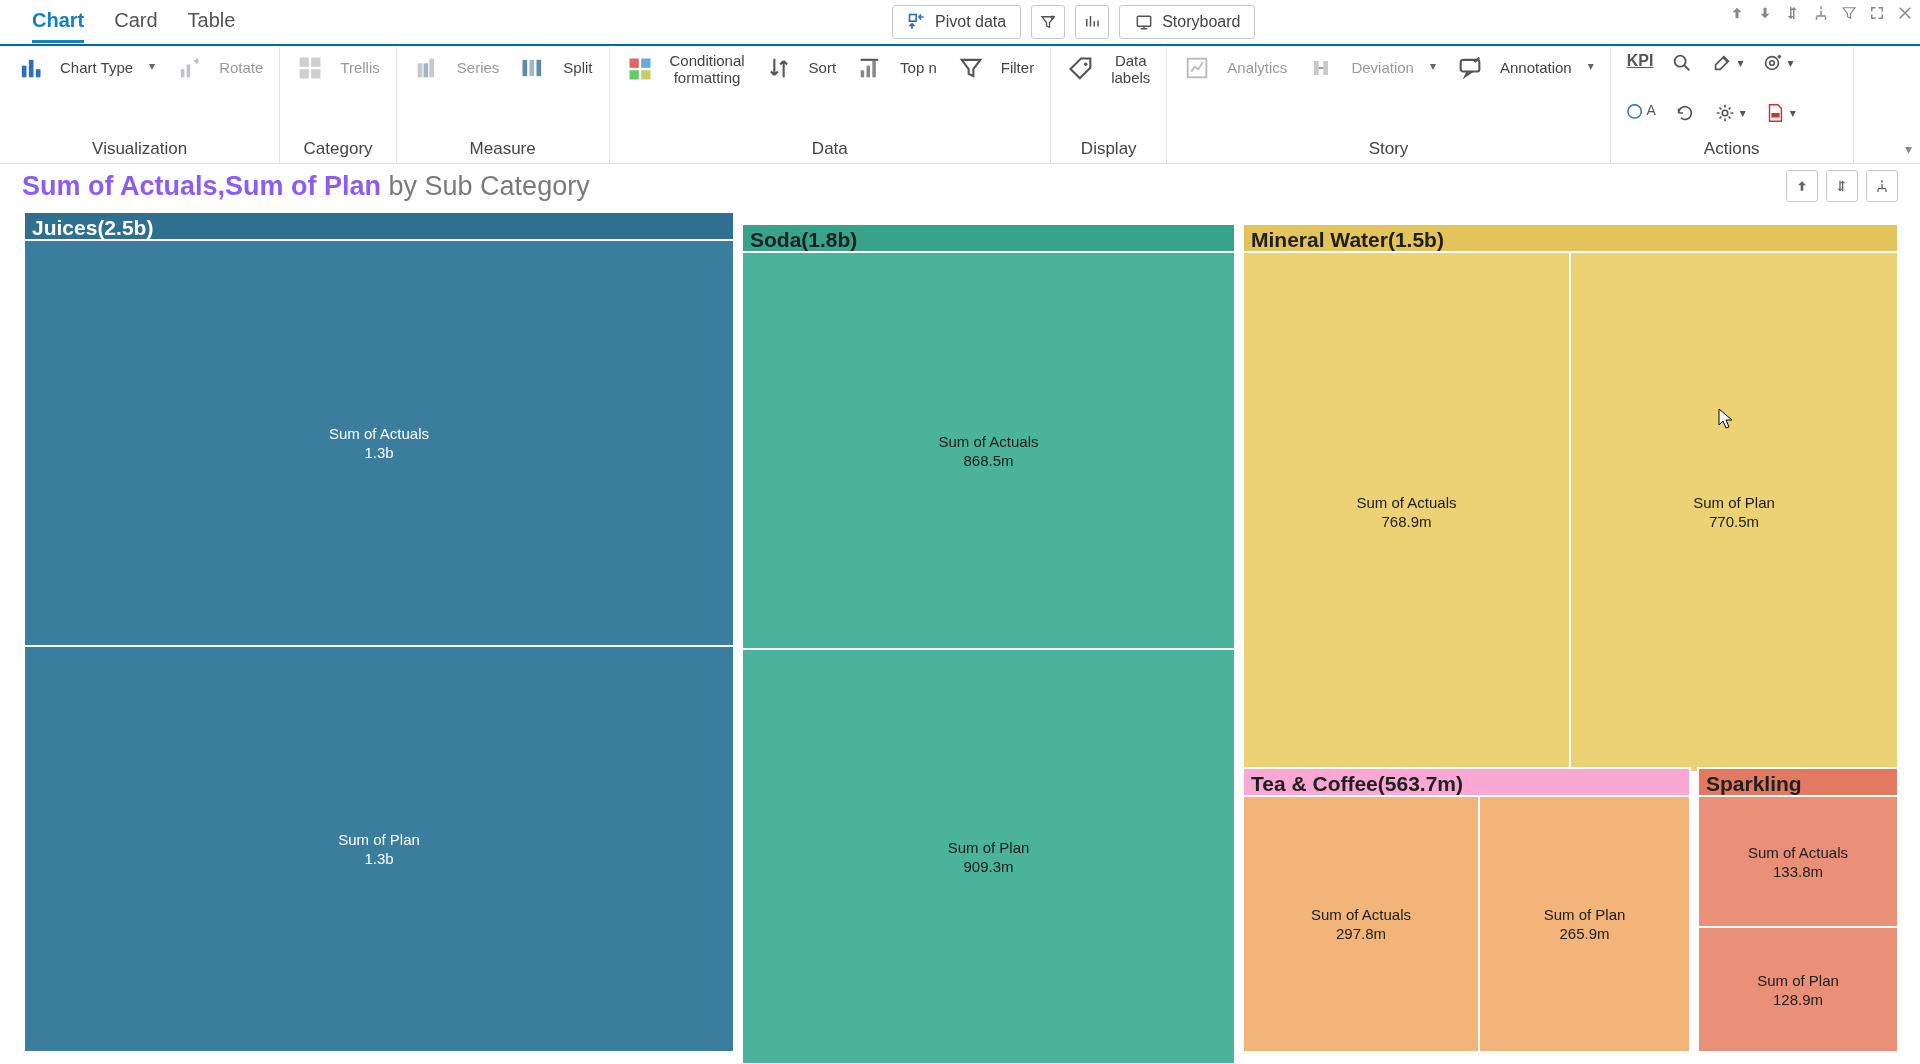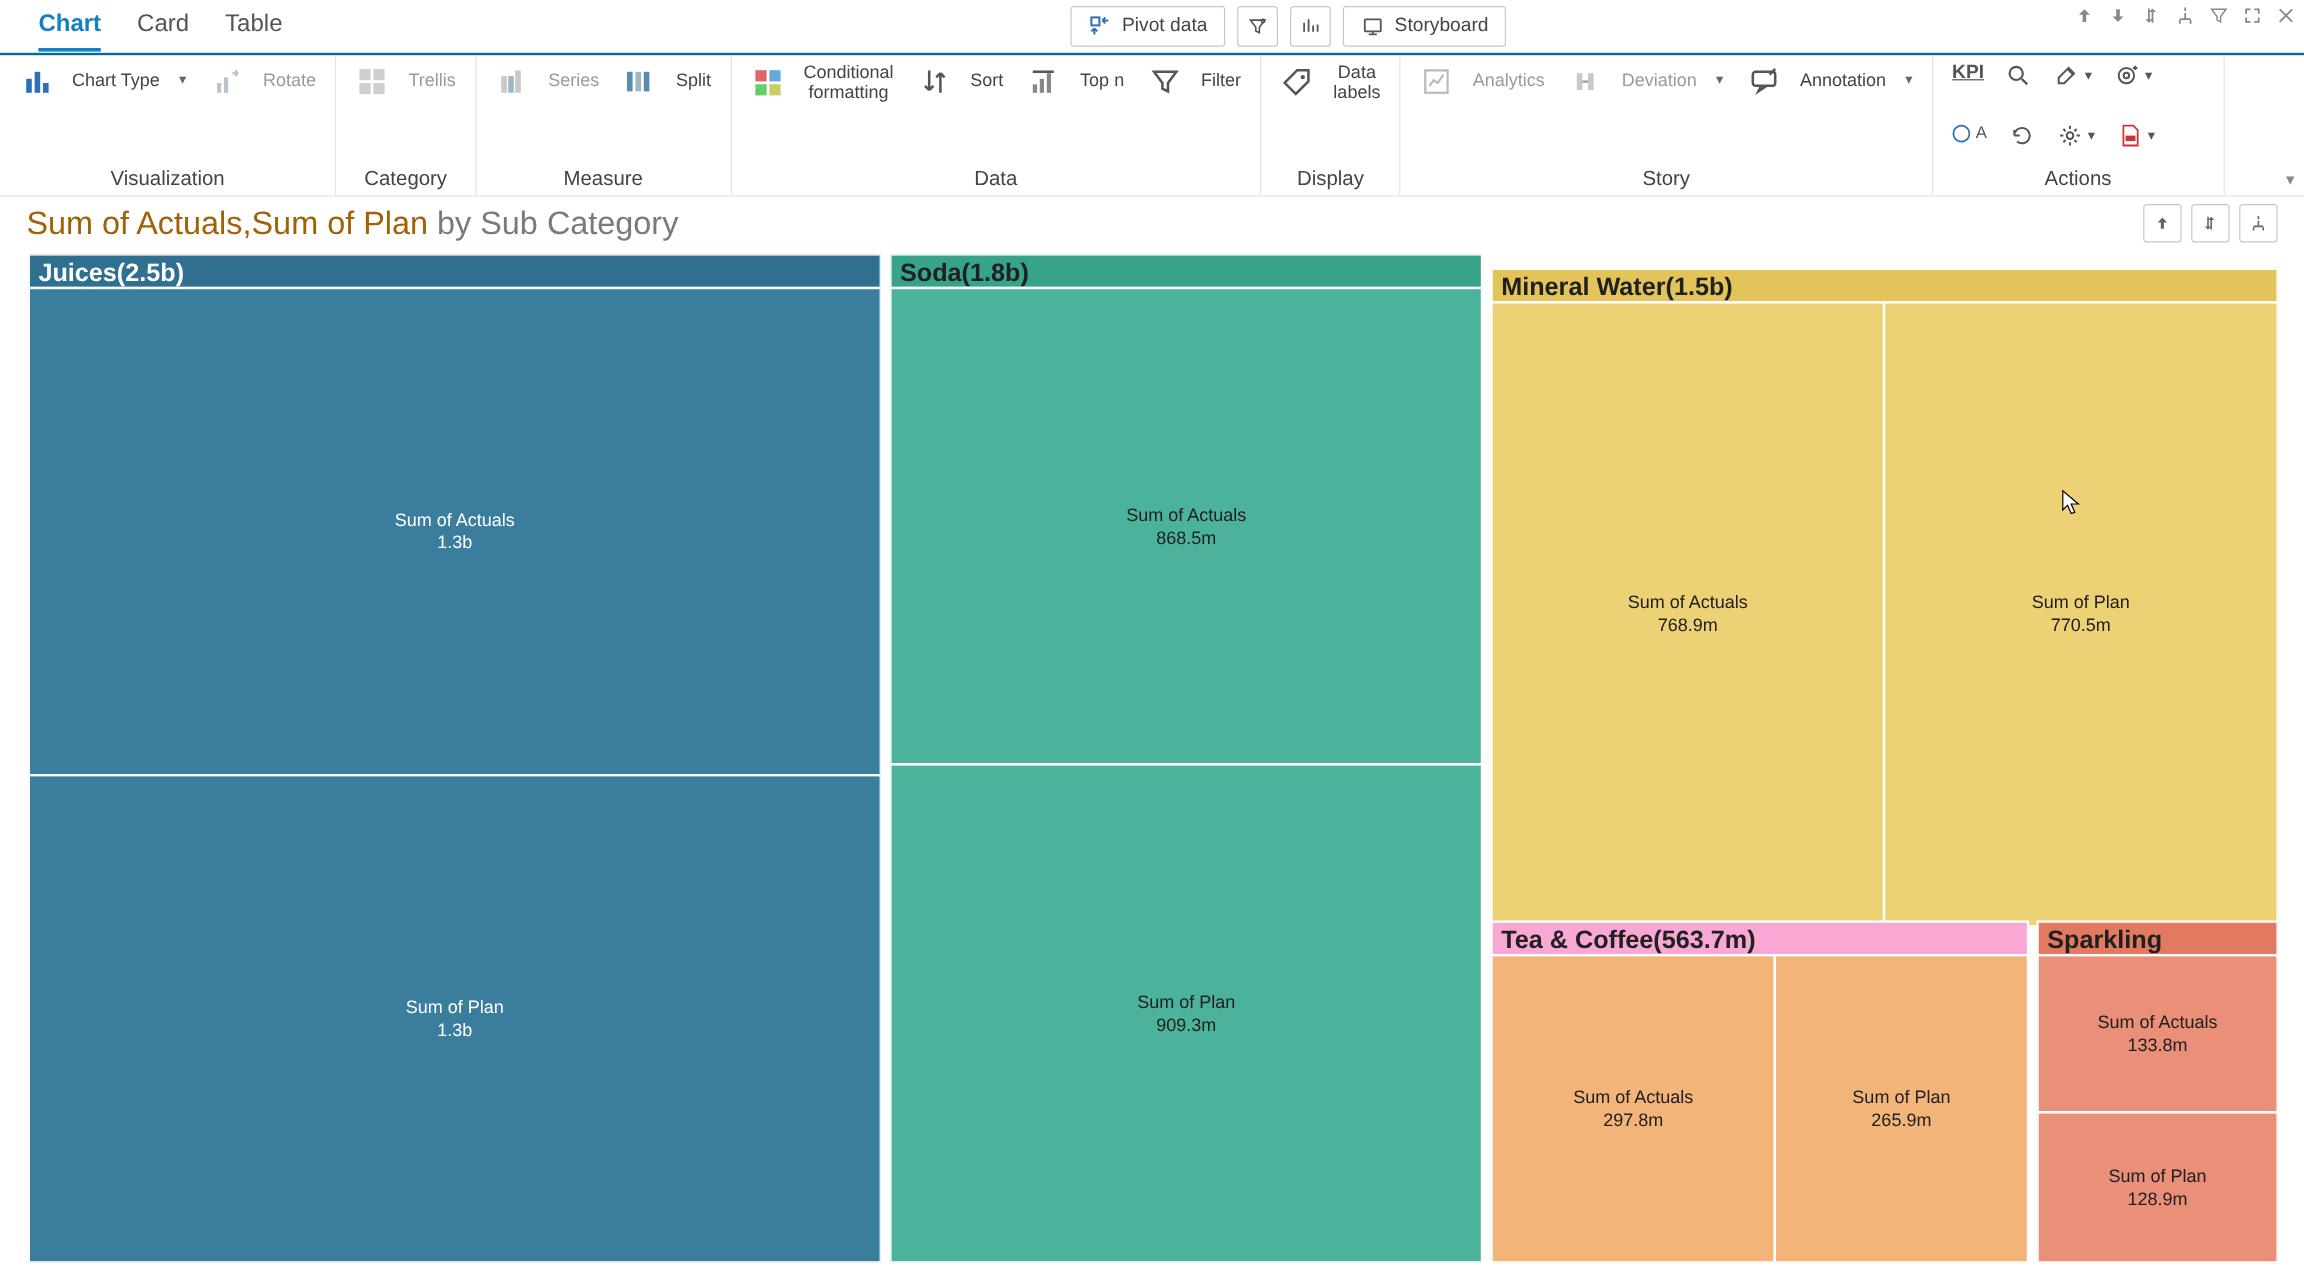--- a/index.html
+++ b/index.html
@@ -349,21 +349,21 @@
         </span>
     </div>
     <div class="glabel">Actions</div>
   </div>
 
   <span class="rib-caret">▾</span>
 </div>
 
 <div class="titlebar">
   <div class="title">
-    <span style="font-weight:400;color:#a16207;">Sum of Actuals,Sum of Plan</span><span class="light"> by Sub Category</span>
+    <span style="font-weight:700;color:#8b5cf6;">Sum of Actuals,Sum of Plan</span><span class="light"> by Sub Category</span>
   </div>
   <div class="spacer"></div>
   <div class="tbtn">
       <svg width="16" height="16" viewBox="0 0 24 24">
         <path d="M12 5l-6 6h4v8h4v-8h4z" fill="currentColor"></path>
       </svg>
     </div>
   <div class="tbtn">
       <svg width="16" height="16" viewBox="0 0 24 24">
         <path d="M8 4v12H5l4 4 4-4h-3V4zm6 16V8h3l-4-4-4 4h3v12z" fill="currentColor"></path>
@@ -383,21 +383,21 @@
     <div class="leaf c-juices" style="left:0;top:28px;width:710px;height:406px;">
       <span class="mname">Sum of Actuals</span>
       <span class="mval">1.3b</span>
     </div>
     <div class="leaf c-juices" style="left:0;top:434px;width:710px;height:406px;">
       <span class="mname">Sum of Plan</span>
       <span class="mval">1.3b</span>
     </div>
   </div>
 
-  <div class="node" style="left:718px;top:0;width:493px;height:840px;text-decoration:underline;">
+  <div class="node" style="left:718px;top:12px;width:493px;height:840px;text-decoration:underline;">
     <div class="hdr c-soda-h">Soda(1.8b)</div>
     <div class="leaf c-soda" style="left:0;top:28px;width:493px;height:397px;">
       <span class="mname">Sum of Actuals</span>
       <span class="mval">868.5m</span>
     </div>
     <div class="leaf c-soda" style="left:0;top:425px;width:493px;height:415px;">
       <span class="mname">Sum of Plan</span>
       <span class="mval">909.3m</span>
     </div>
   </div>

